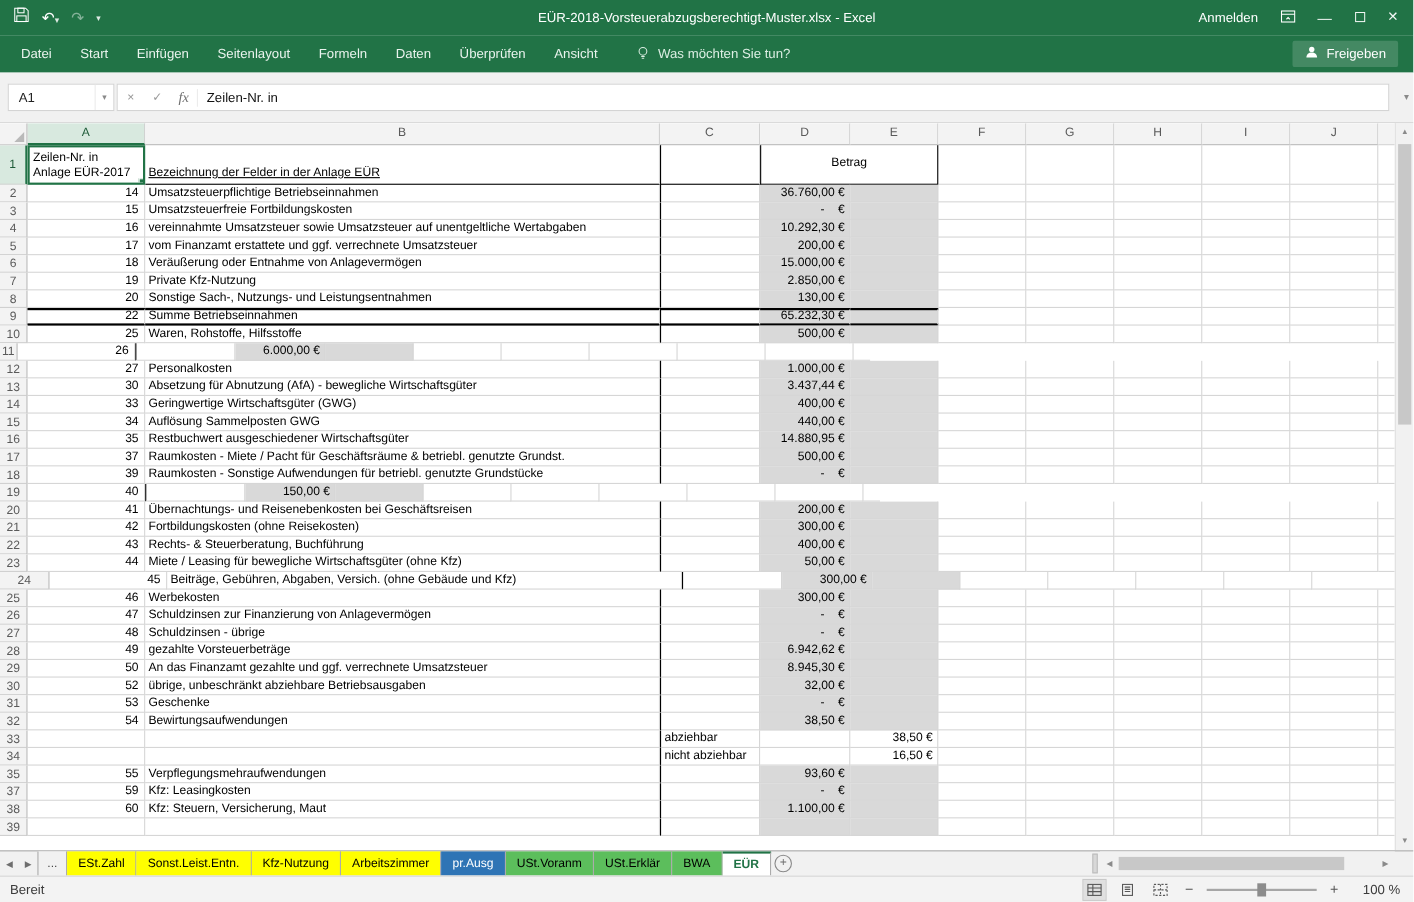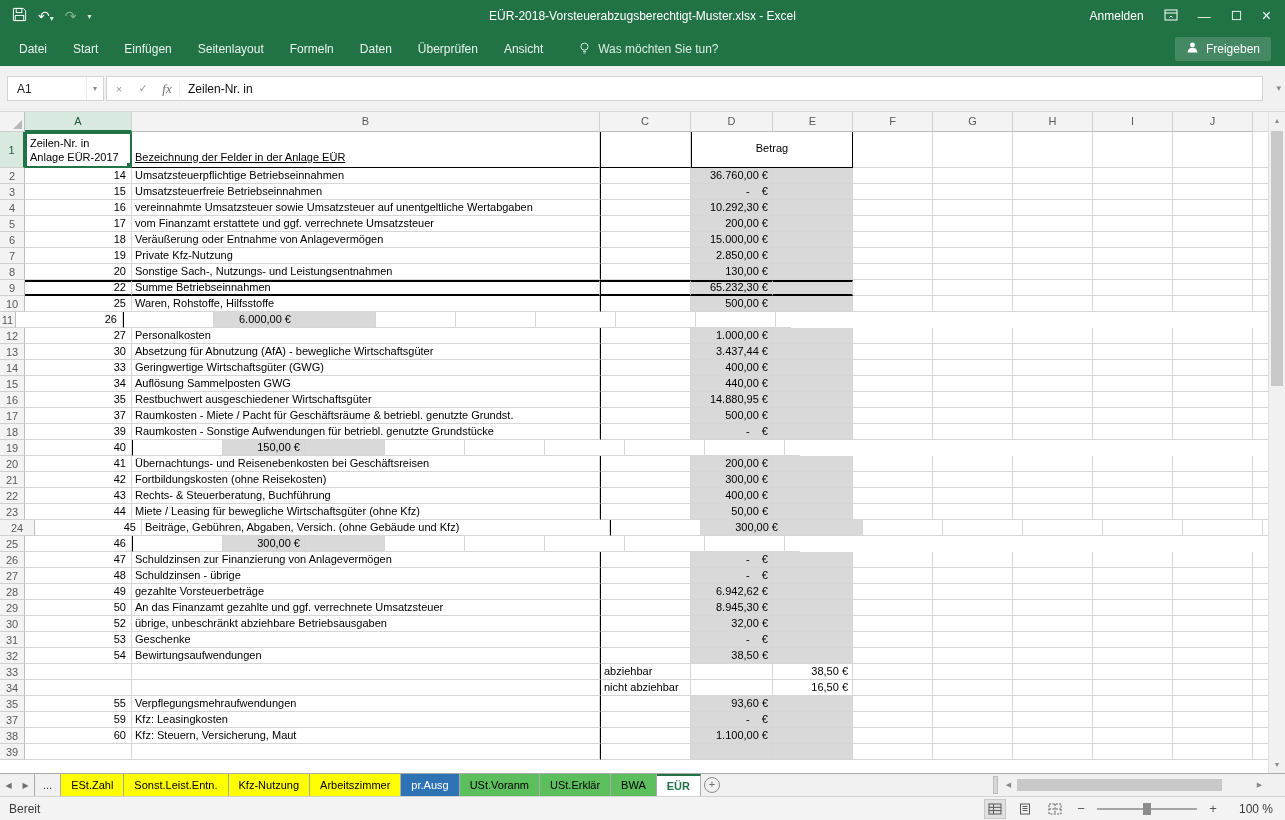--- a/index.html
+++ b/index.html
@@ -228,21 +228,21 @@
       <div class="cell" style="width: 80px;"></div>
       <div class="cell" style="width: 80px;"></div>
       <div class="cell" style="width: 80px;"></div>
       <div class="cell" style="width: 80px;"></div>
       <div class="cell" style="width: 80px;"></div>
       <div class="cell fill" style="width: 15px;"></div>
     </div>
     <div class="grow">
       <div class="rowh" style="width: 25px;">3</div>
       <div class="cell num" style="width: 107px;">15</div>
-      <div class="cell" style="width: 468px;">Umsatzsteuerfreie Betriebseinnahmen</div>
+      <div class="cell" style="width: 468px;">Umsatzsteuerfreie Fortbildungskosten</div>
       <div class="cell blackL" style="width: 91px;"></div>
       <div class="cell amt band" style="width: 82px;">-    €</div>
       <div class="cell amt band" style="width: 80px;"></div>
       <div class="cell" style="width: 80px;"></div>
       <div class="cell" style="width: 80px;"></div>
       <div class="cell" style="width: 80px;"></div>
       <div class="cell" style="width: 80px;"></div>
       <div class="cell" style="width: 80px;"></div>
       <div class="cell fill" style="width: 15px;"></div>
     </div>
@@ -518,36 +518,37 @@
       <div class="cell amt band" style="width: 82px;">50,00 €</div>
       <div class="cell amt band" style="width: 80px;"></div>
       <div class="cell" style="width: 80px;"></div>
       <div class="cell" style="width: 80px;"></div>
       <div class="cell" style="width: 80px;"></div>
       <div class="cell" style="width: 80px;"></div>
       <div class="cell" style="width: 80px;"></div>
       <div class="cell fill" style="width: 15px;"></div>
     </div>
     <div class="grow">
-      <div class="rowh" style="width: 35px;">24</div>
+      <div class="rowh" style="width: 45px;">24</div>
       <div class="cell num" style="width: 107px;">45</div>
       <div class="cell" style="width: 468px;">Beiträge, Gebühren, Abgaben, Versich. (ohne Gebäude und Kfz)</div>
       <div class="cell blackL" style="width: 91px;"></div>
       <div class="cell amt band" style="width: 82px;">300,00 €</div>
       <div class="cell amt band" style="width: 80px;"></div>
       <div class="cell" style="width: 80px;"></div>
       <div class="cell" style="width: 80px;"></div>
       <div class="cell" style="width: 80px;"></div>
       <div class="cell" style="width: 80px;"></div>
       <div class="cell" style="width: 80px;"></div>
       <div class="cell fill" style="width: 15px;"></div>
     </div>
     <div class="grow">
       <div class="rowh" style="width: 25px;">25</div>
       <div class="cell num" style="width: 107px;">46</div>
+      <div class="cell" style="width: 468px;">Werbekosten</div>
       <div class="cell blackL" style="width: 91px;"></div>
       <div class="cell amt band" style="width: 82px;">300,00 €</div>
       <div class="cell amt band" style="width: 80px;"></div>
       <div class="cell" style="width: 80px;"></div>
       <div class="cell" style="width: 80px;"></div>
       <div class="cell" style="width: 80px;"></div>
       <div class="cell" style="width: 80px;"></div>
       <div class="cell" style="width: 80px;"></div>
       <div class="cell fill" style="width: 15px;"></div>
     </div>

